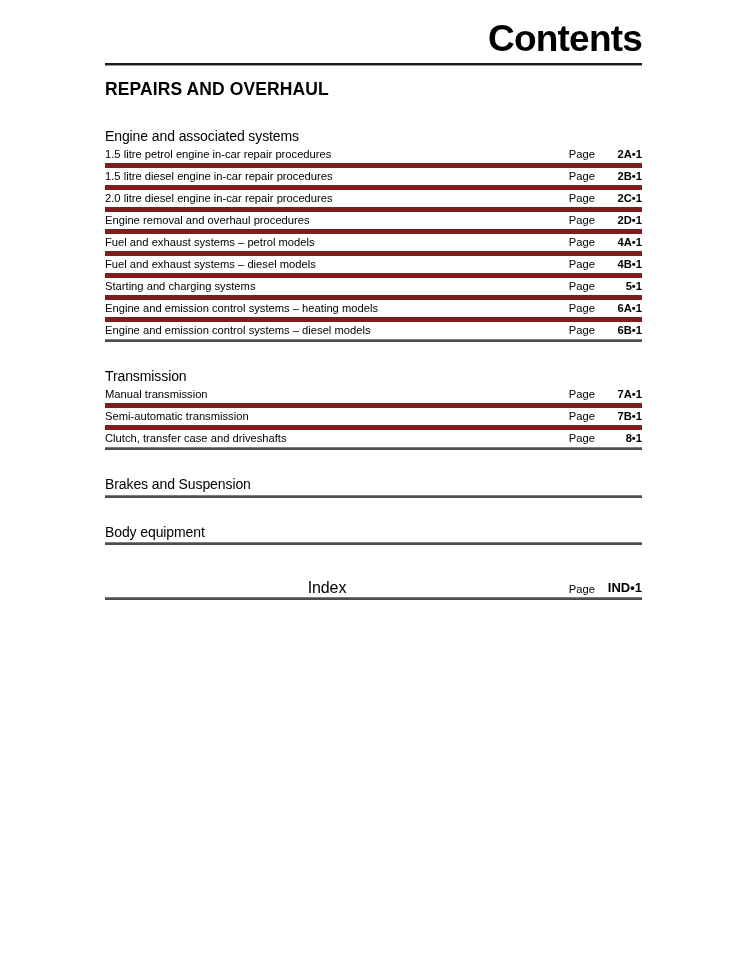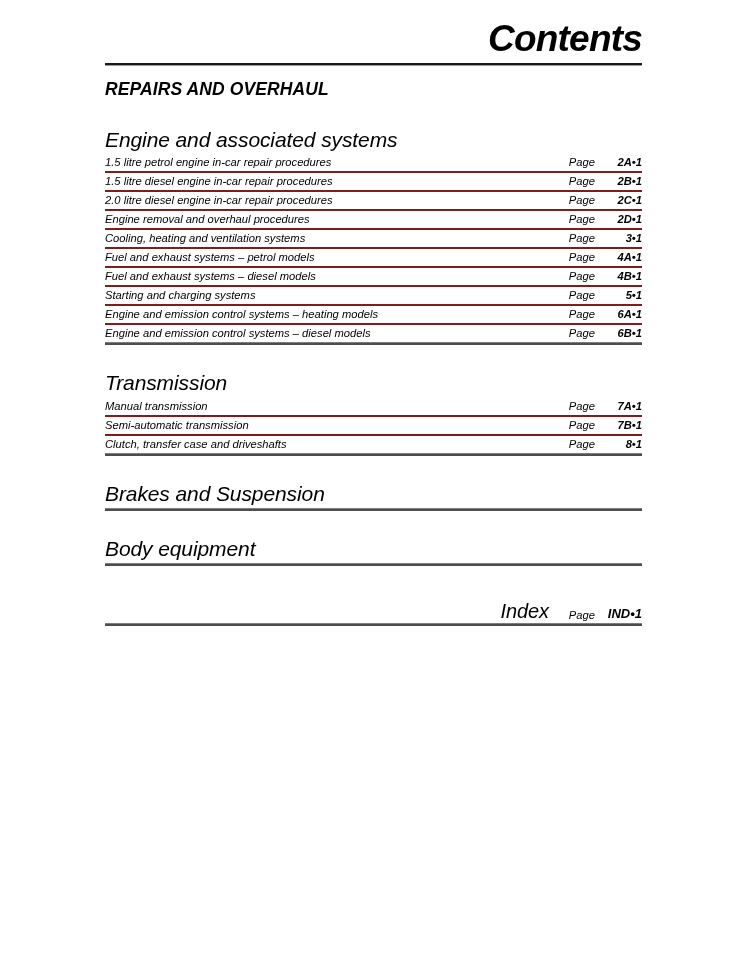--- a/index.html
+++ b/index.html
@@ -14,21 +14,20 @@
     color: #000000;
     -webkit-font-smoothing: antialiased;
   }
 
   .page {
     position: relative;
     width: 651px;
     height: 960px;
     background: #ffffff;
     box-sizing: border-box;
-    font-style: italic;
   }
 
   .content-area {
     position: absolute;
     left: 105px;
     top: 20px;
     width: 537px;
   }
 
   
@@ -57,21 +56,21 @@
     letter-spacing: 0.1px;
     margin: 0 0 29px 0;
     line-height: 1.1;
   }
 
   
   .section {
     margin-bottom: 0;
   }
   .section-heading {
-    font-size: 21px;
+    font-size: 14px;
     font-weight: normal;
     letter-spacing: -0.1px;
     margin: 0 0 2px 0;
     line-height: 1.15;
   }
   .section-gap {
     height: 26px;
   }
 
   
@@ -82,21 +81,21 @@
   .entry-row {
     height: 18px;
   }
   .entry-title,
   .entry-pagelabel,
   .entry-pagenum {
     font-size: 11.2px;
     line-height: 17px;
     padding: 0;
     vertical-align: bottom;
-    border-bottom: 2px solid #7f1d1d;
+    border-bottom: 5px solid #7f1d1d;
     white-space: nowrap;
   }
   .entry-title {
     text-align: left;
   }
   .entry-pagelabel {
     text-align: right;
     padding-right: 7px;
     width: 46px;
   }
@@ -121,26 +120,26 @@
 
   
   .index-block {
     margin-top: 34px;
   }
   .index-table {
     width: 100%;
     border-collapse: collapse;
   }
   .index-heading {
-    font-size: 20px;
+    font-size: 16px;
     font-weight: normal;
     letter-spacing: -0.1px;
     line-height: 1.15;
     padding: 0;
-    text-align: right;
+    text-align: center;
     vertical-align: bottom;
   }
   .index-pagelabel {
     font-size: 11.2px;
     text-align: right;
     padding: 0 7px 2px 0;
     width: 46px;
     vertical-align: bottom;
     white-space: nowrap;
   }
@@ -183,25 +182,20 @@
               </tr>
               <tr class="entry-row">
                 <td class="entry-title">2.0 litre diesel engine in-car repair procedures</td>
                 <td class="entry-pagelabel">Page</td>
                 <td class="entry-pagenum">2C•1</td>
               </tr>
               <tr class="entry-row">
                 <td class="entry-title">Engine removal and overhaul procedures</td>
                 <td class="entry-pagelabel">Page</td>
                 <td class="entry-pagenum">2D•1</td>
-              </tr>
-              <tr class="entry-row">
-                <td class="entry-title">Cooling, heating and ventilation systems</td>
-                <td class="entry-pagelabel">Page</td>
-                <td class="entry-pagenum">3•1</td>
               </tr>
               <tr class="entry-row">
                 <td class="entry-title">Fuel and exhaust systems – petrol models</td>
                 <td class="entry-pagelabel">Page</td>
                 <td class="entry-pagenum">4A•1</td>
               </tr>
               <tr class="entry-row">
                 <td class="entry-title">Fuel and exhaust systems – diesel models</td>
                 <td class="entry-pagelabel">Page</td>
                 <td class="entry-pagenum">4B•1</td>

